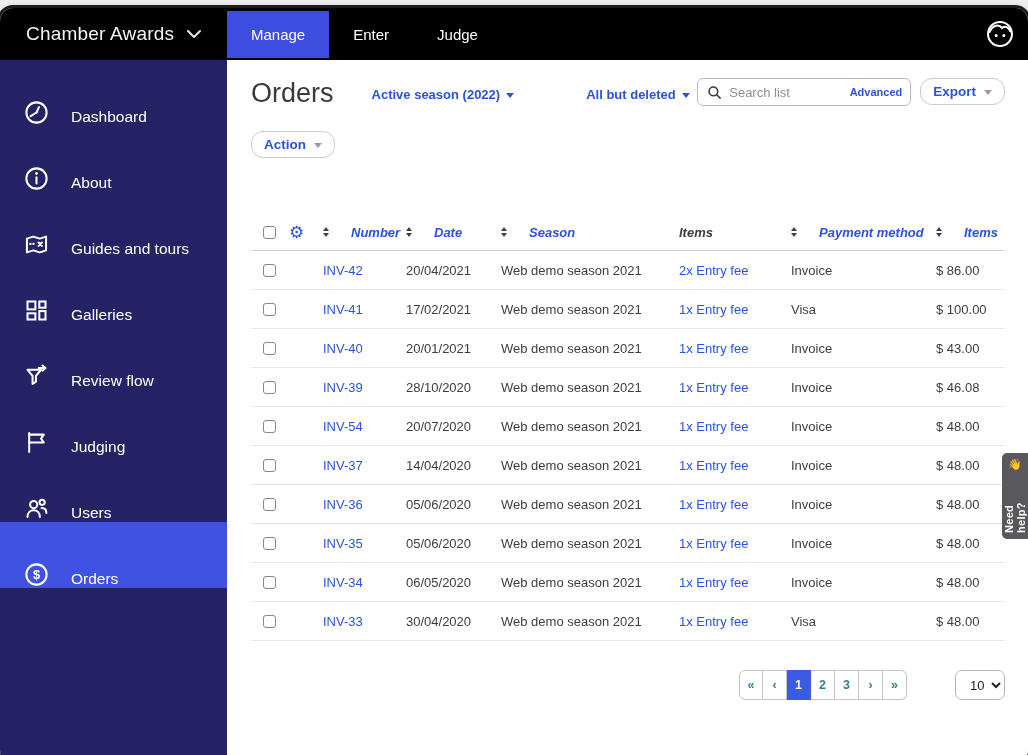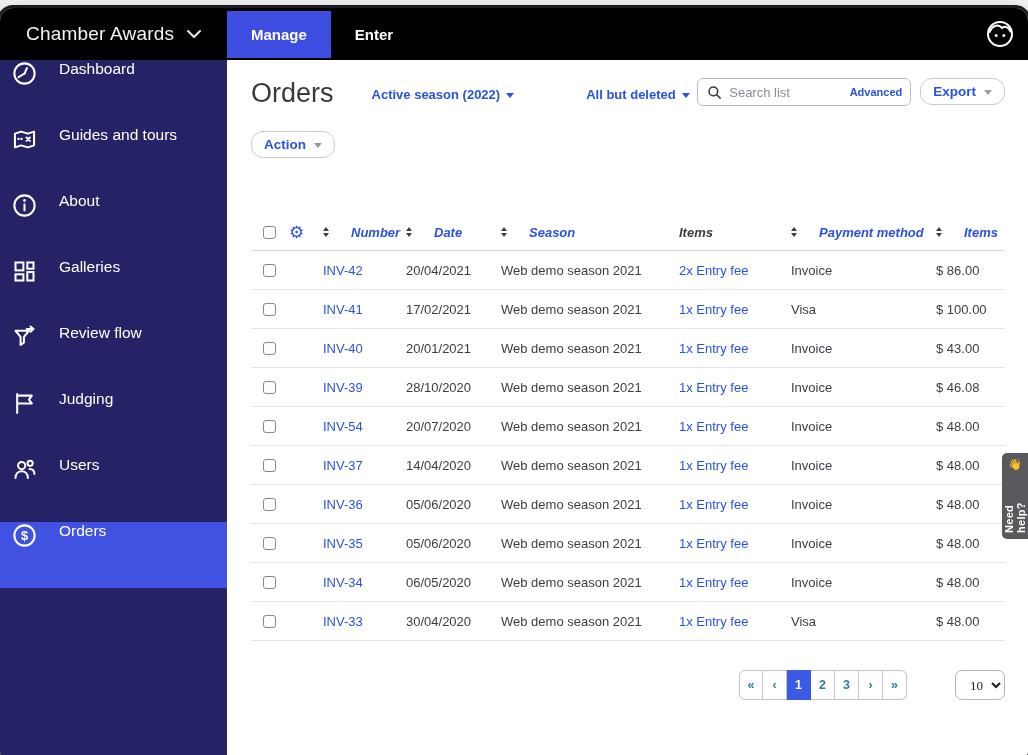--- a/index.html
+++ b/index.html
@@ -6,28 +6,28 @@
   html,body { background:#ededed; font-family:"Liberation Sans", sans-serif; }
   .window{
     position:relative; width:1028px; height:755px; margin:8px auto;
     border-radius:13px; overflow:hidden; background:#fff;
     box-shadow:0 0 0 3px #1c1c1e, 0 2px 8px rgba(0,0,0,.35);
     display:flex; flex-direction:column;
   }
   
   .topbar{ height:52px; background:#000; display:flex; align-items:stretch; flex:0 0 auto; color:#f3f3f3;}
   .brand{ width:227px; display:flex; align-items:center; padding-left:26px; gap:12px; font-size:19px; letter-spacing:.2px; cursor:pointer;}
-  .top-tabs{ display:flex; align-items:stretch;font-weight:bold;}
+  .top-tabs{ display:flex; align-items:stretch;}
   .top-tab{ display:flex; align-items:center; padding:0 24px; font-size:15px; color:#fff; cursor:pointer;}
   .top-tab.active{ background:#3c4de0; margin:3px 0 2px 0; }
   .topbar-right{ margin-left:auto; display:flex; align-items:center; padding-right:14px;}
   
   .app-body{ display:flex; flex:1; min-height:0;}
   .sidebar{ width:227px; background:#262266; display:flex; flex-direction:column; flex:0 0 auto;}
-  .side-item{ height:66px; display:flex; align-items:flex-start; padding-left:11px; gap:21px; color:#fff; font-size:15.5px; cursor:pointer;}
+  .side-item{ height:66px; display:flex; align-items:flex-end; padding-left:23px; gap:21px; color:#fff; font-size:15.5px; cursor:pointer;}
   .side-item.active{ background:#4152e3; }
   .side-spacer{ flex:1; }
   .side-divider{ height:1px; background:#514c8d; margin:0;}
   .side-icon{ width:27px; height:27px; display:flex; align-items:center; justify-content:center;}
   
   .content{ flex:1; background:#fff; padding:18px 23px 0 24px; position:relative; overflow:hidden;}
   .content-header{ display:flex; align-items:flex-start;}
   .page-title{ font-size:27px; font-weight:400; color:#3a3a38; line-height:30px;}
   .filters{ display:flex; align-items:center; margin-top:9px;}
   .filter-link{ color:#2b52de; font-size:13px; font-weight:700; display:flex; align-items:center; gap:6px; cursor:pointer;}
@@ -55,21 +55,21 @@
   .gear{ color:#2f54e0; font-size:17px; cursor:pointer; line-height:1;}
   input[type=checkbox]{ appearance:none; -webkit-appearance:none; width:13px; height:13px; border:1.5px solid #87878f; border-radius:3px; background:#fff; cursor:pointer; margin-left:12px; display:block;}
   .cell-link{ color:#2b52de; cursor:pointer; text-decoration:none;}
   
   .pagination-row{ margin-top:29px; display:flex; justify-content:flex-end; align-items:center; gap:48px; padding-right:0;}
   .pg-group{ display:flex;}
   .pg-btn{ min-width:24px; height:30px; padding:0 7px; background:#fff; border:1px solid #c3c3cb; border-left:none; font-size:12.5px; font-weight:700; color:#2e7e97; display:flex; align-items:center; justify-content:center; cursor:pointer; font-family:inherit;}
   .pg-btn:first-child{ border-left:1px solid #c3c3cb; border-radius:6px 0 0 6px;}
   .pg-btn:last-child{ border-radius:0 6px 6px 0;}
   .pg-btn.active{ background:#3c5be4; border-color:#3c5be4; color:#fff;}
-  .page-size{ width:50px; height:30px; border:1.5px solid #b5b5bd; border-radius:7px; font-size:13px; color:#1f1f24; font-family:Liberation Serif, serif; padding:0 4px 0 10px; background:#fff;}
+  .page-size{ width:50px; height:30px; border:1.5px solid #b5b5bd; border-radius:7px; font-size:13px; color:#1f1f24; font-family:Liberation Sans, sans-serif; padding:0 4px 0 10px; background:#fff;}
   
   .help-tab{ position:absolute; right:0; top:393px; width:26px; height:86px; background:#59595d; border-radius:5px 0 0 5px; display:flex; flex-direction:column; align-items:center; padding:5px 0 6px; gap:3px; cursor:pointer; z-index:5;}
   .help-emoji{ font-size:11px; line-height:12px;}
   .help-text{ writing-mode:vertical-rl; transform:rotate(180deg); color:#fff; font-size:11px; font-weight:700; letter-spacing:.3px;}
   svg{ display:block; }
 </style>
 </head>
 <body>
 
 <div class="window">
@@ -79,20 +79,21 @@
       <span>Chamber Awards</span>
       <span>
         <svg width="16" height="10" viewBox="0 0 16 10">
             <polyline points="2,2 8,8 14,2" fill="none" stroke="#e8e8e8" stroke-width="2" stroke-linecap="round" stroke-linejoin="round"></polyline>
           </svg>
       </span>
     </div>
     <div class="top-tabs">
       <div class="top-tab active">Manage</div>
       <div class="top-tab">Enter</div>
+      <div class="top-tab">Judge</div>
     </div>
     <div class="topbar-right">
       <span>
         <svg width="28" height="28" viewBox="0 0 28 28">
           <circle cx="14" cy="14" r="12" fill="none" stroke="#fff" stroke-width="2"></circle>
           <path d="M3.5 12 C7 4.5, 13 4, 16 8 C19 5.5, 22.5 7, 24.5 11.5" fill="none" stroke="#fff" stroke-width="2" stroke-linecap="round"></path>
           <circle cx="10.2" cy="15.4" r="1.5" fill="#fff"></circle>
           <circle cx="17.8" cy="15.4" r="1.5" fill="#fff"></circle>
         </svg>
       </span>
@@ -107,37 +108,37 @@
           <svg width="27" height="27" viewBox="0 0 24 24" fill="none" stroke="#fff" stroke-width="1.8" stroke-linecap="round">
             <circle cx="12" cy="12" r="9"></circle>
               <path d="M12 12 L6.8 15.2"></path>
               <path d="M12 12 L14.2 7.2"></path>
           </svg>
         </span>
         <span>Dashboard</span>
       </div>
       <div class="side-item">
         <span class="side-icon">
+          <svg width="27" height="27" viewBox="0 0 24 24" fill="none" stroke="#fff" stroke-width="1.8" stroke-linecap="round">
+            <circle cx="12" cy="12" r="9"></circle>
+              <path d="M12 11 v5.5"></path>
+              <path d="M12 7.4 v0.2" stroke-width="2.4"></path>
+          </svg>
+        </span>
+        <span>About</span>
+      </div>
+      <div class="side-item">
+        <span class="side-icon">
           <svg width="27" height="27" viewBox="0 0 24 24" fill="none" stroke="#fff" stroke-width="1.8" stroke-linecap="round" stroke-linejoin="round">
             <path d="M3.5 6.8 L9 5 L15 6.8 L20.5 5 L20.5 17.2 L15 19 L9 17.2 L3.5 19 Z"></path>
             <path d="M6.5 11.5 h0.2 M9.2 11.5 h0.2" stroke-width="2"></path>
             <path d="M13.8 10.2 L16.8 13.2 M16.8 10.2 L13.8 13.2"></path>
           </svg>
         </span>
         <span>Guides and tours</span>
-      </div>
-      <div class="side-item">
-        <span class="side-icon">
-          <svg width="27" height="27" viewBox="0 0 24 24" fill="none" stroke="#fff" stroke-width="1.8" stroke-linecap="round">
-            <circle cx="12" cy="12" r="9"></circle>
-              <path d="M12 11 v5.5"></path>
-              <path d="M12 7.4 v0.2" stroke-width="2.4"></path>
-          </svg>
-        </span>
-        <span>About</span>
       </div>
       <div class="side-item">
         <span class="side-icon">
           <svg width="27" height="27" viewBox="0 0 24 24" fill="none" stroke="#fff" stroke-width="1.8">
             <rect x="4" y="4" width="7" height="7"></rect>
               <rect x="14.5" y="4" width="5.5" height="5.5"></rect>
             <rect x="4" y="14.5" width="7" height="5.5"></rect>
               <rect x="14.5" y="12.5" width="5.5" height="7.5"></rect>
           </svg>
         </span>

